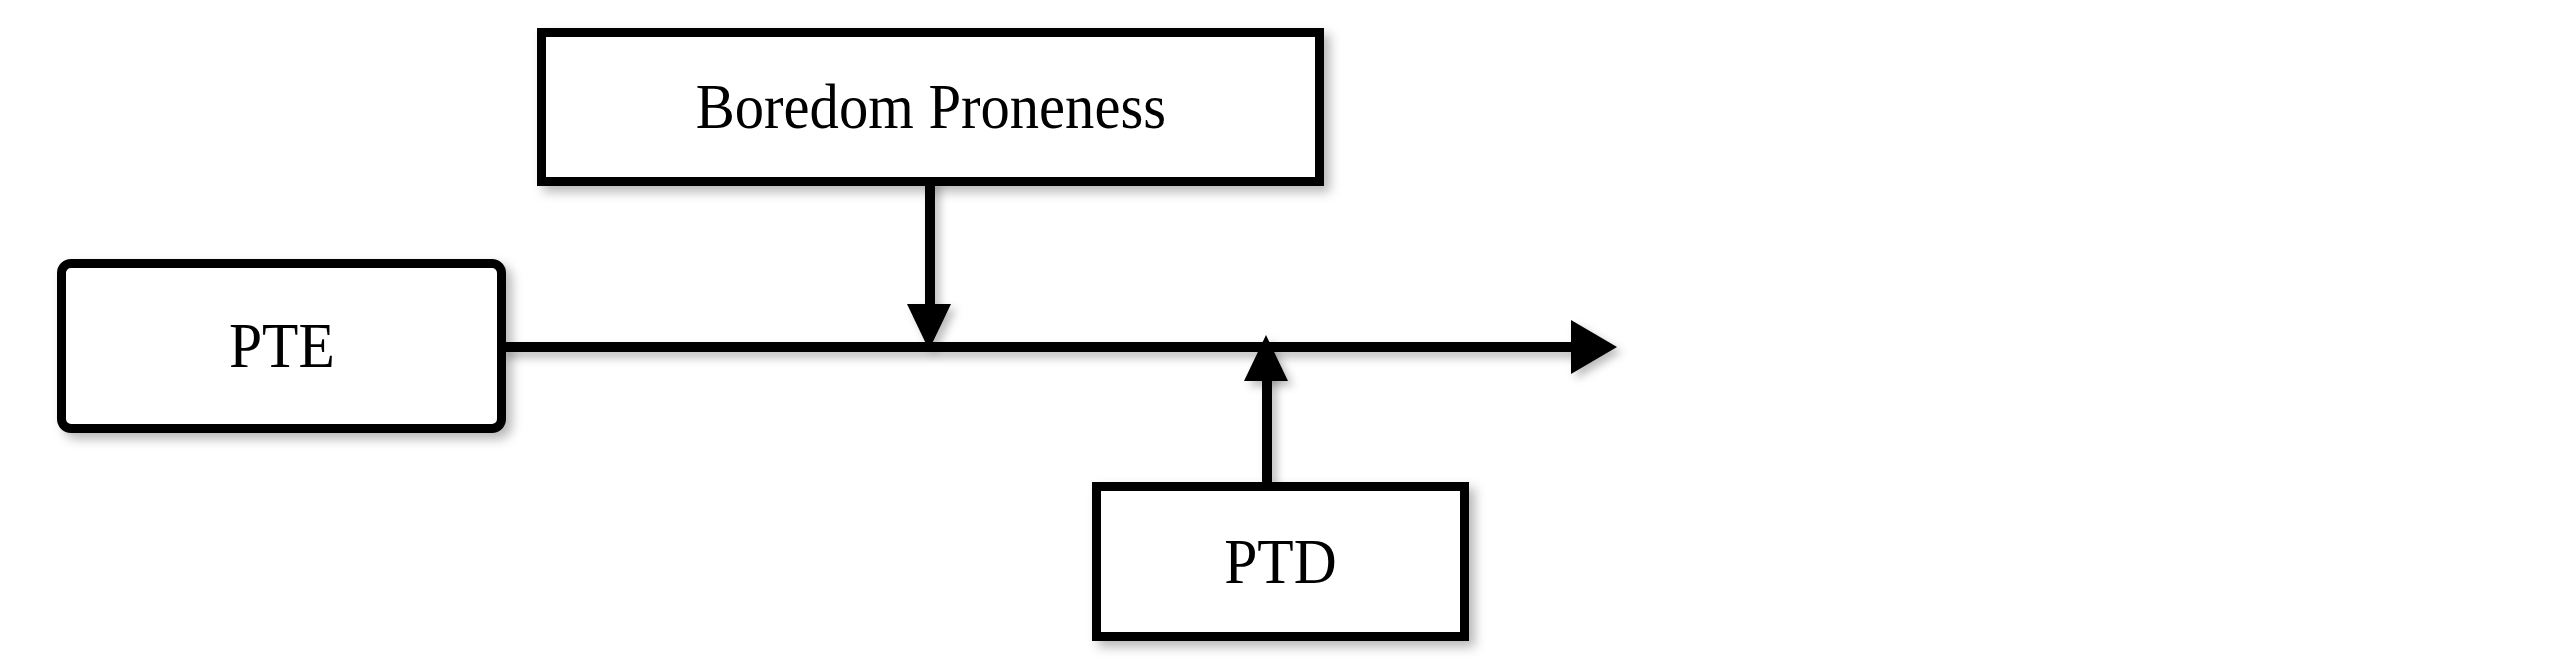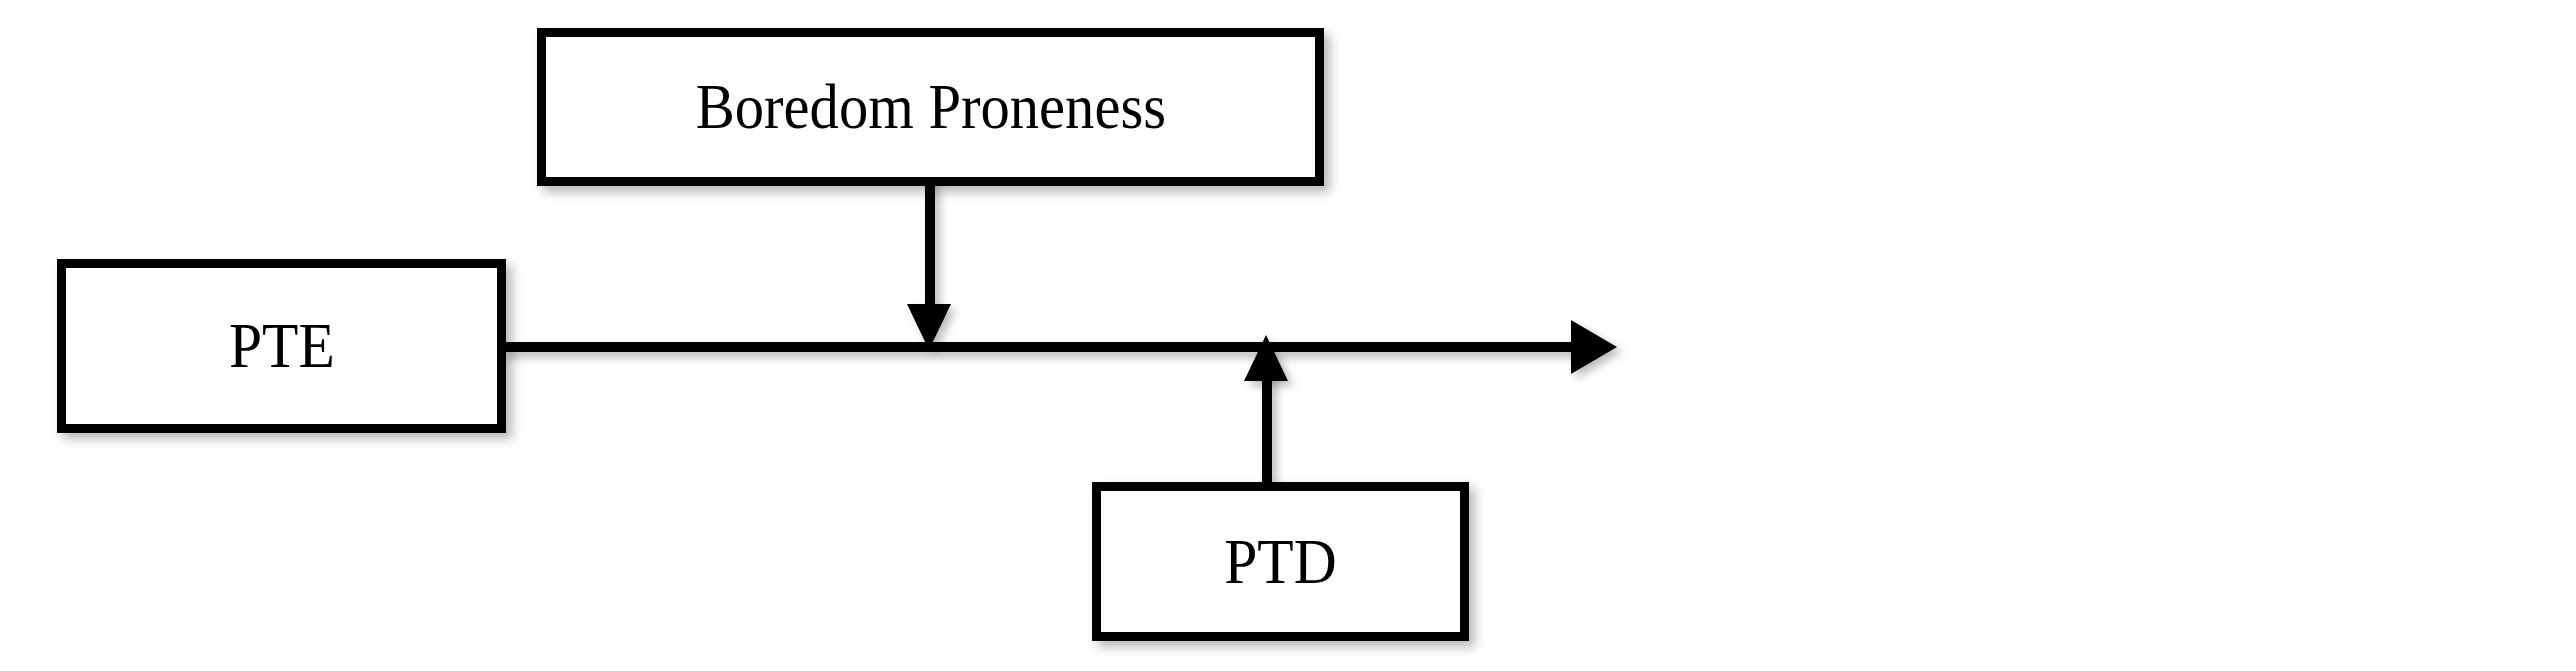--- a/index.html
+++ b/index.html
@@ -42,21 +42,21 @@
   }
 
   #node-boredom-proneness {
     left: 537px;  top: 28px;
     width: 787px; height: 158px;
   }
   #node-boredom-proneness .node-label { font-size: 63px; }
 
   #node-pte {
     left: 57px;   top: 259px;
-    width: 449px; height: 174px;
+    width: 449px; height: 174px; border-radius: 14px;
   }
   #node-pte .node-label { font-size: 64px; }
 
   #node-class-related-boredom {
     left: 1602px; top: 257px;
     width: 940px; height: 178px;
   }
   #node-class-related-boredom .node-label { font-size: 63px; }
 
   #node-ptd {

